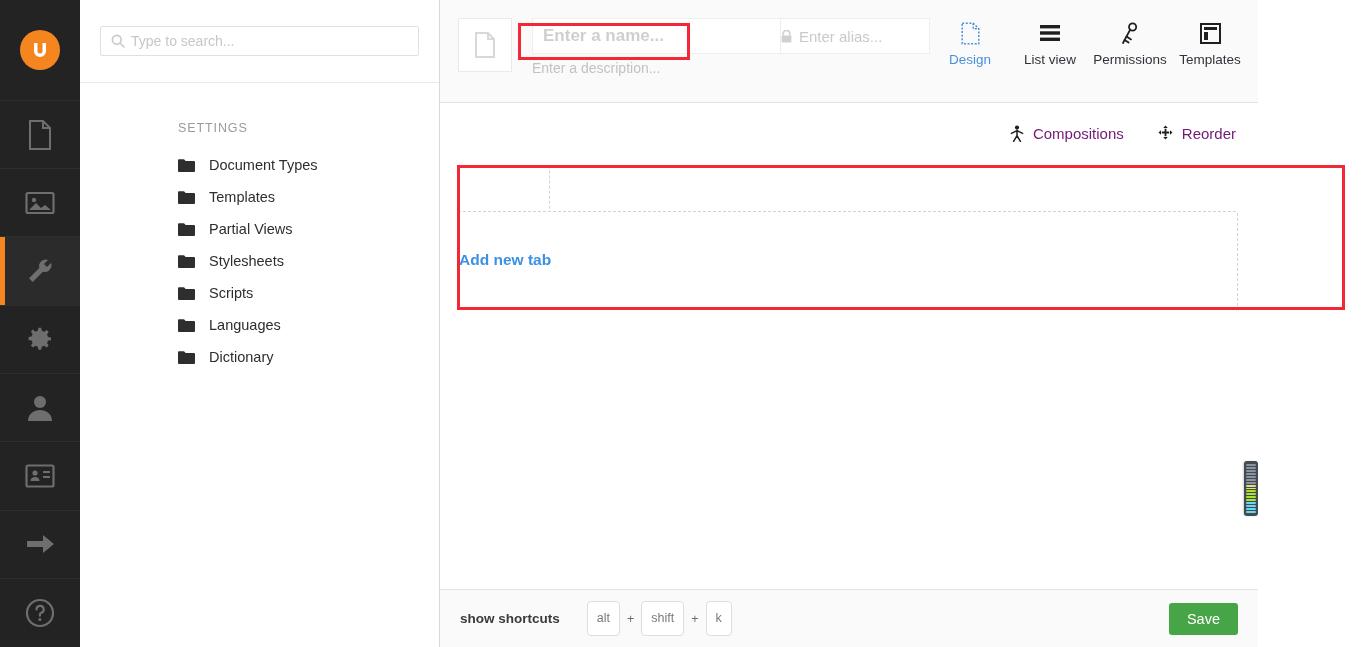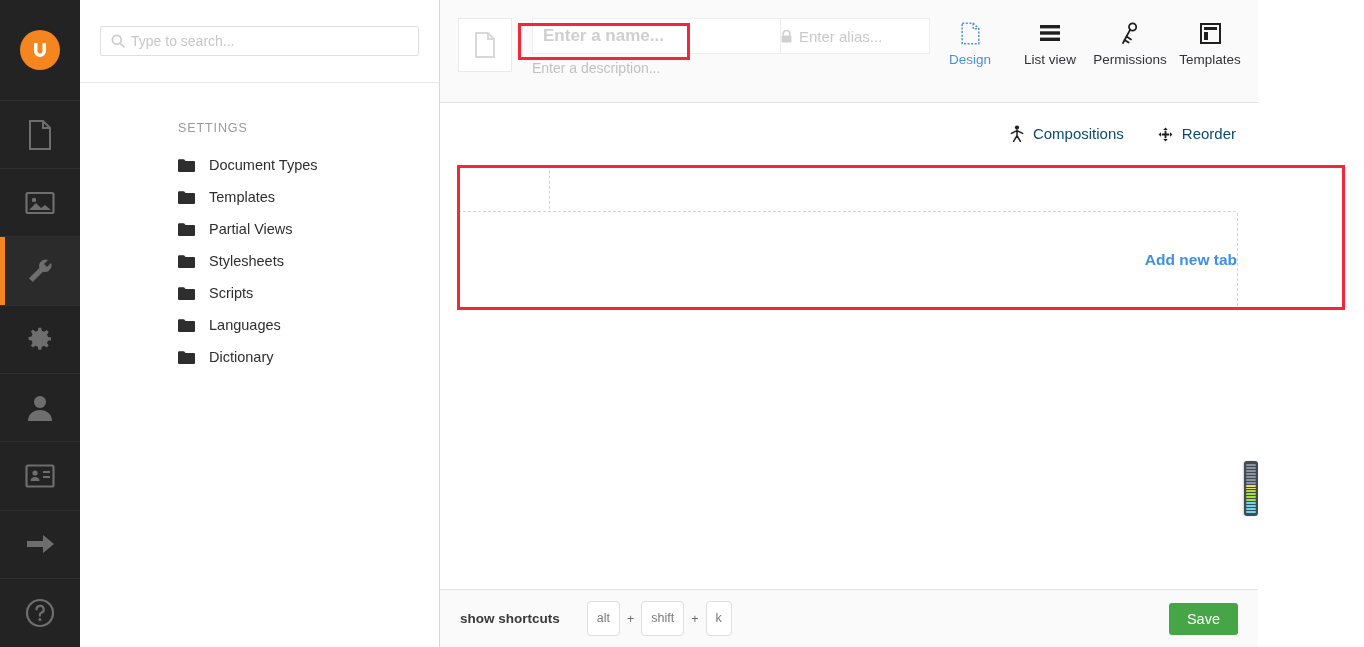--- a/index.html
+++ b/index.html
@@ -255,24 +255,24 @@
   }
   .body-actions {
     display: flex;
     justify-content: flex-end;
     align-items: center;
     gap: 34px;
     padding: 22px 22px 0 0;
   }
   .body-action {
     display: flex;
-    align-items: flex-end;
+    align-items: flex-start;
     gap: 9px;
     font-size: 15px;
-    color: #0c4a6e;
+    color: #701a75;
     cursor: pointer;
   }
   .body-action .a-ico { line-height: 0; }
   .body-action .a-ico svg { fill: #1f1f1f; display: block; }
 
   .tabs-canvas {
     position: relative;
     margin: 24px 20px 0 18px;
     height: 143px;
   }
@@ -289,21 +289,21 @@
   .tab-drop {
     position: absolute;
     left: 0; top: 45px;
     right: 0;
     height: 98px;
     border: 1px dashed #d2d2d2;
     border-radius: 0 4px 4px 4px;
     background: #fff;
     display: flex;
     align-items: center;
-    justify-content: flex-end;
+    justify-content: flex-start;
   }
   .add-new-tab {
     color: #3d91e4;
     font-size: 15.5px;
     font-weight: bold;
     cursor: pointer;
   }
 
   
   .annot {

